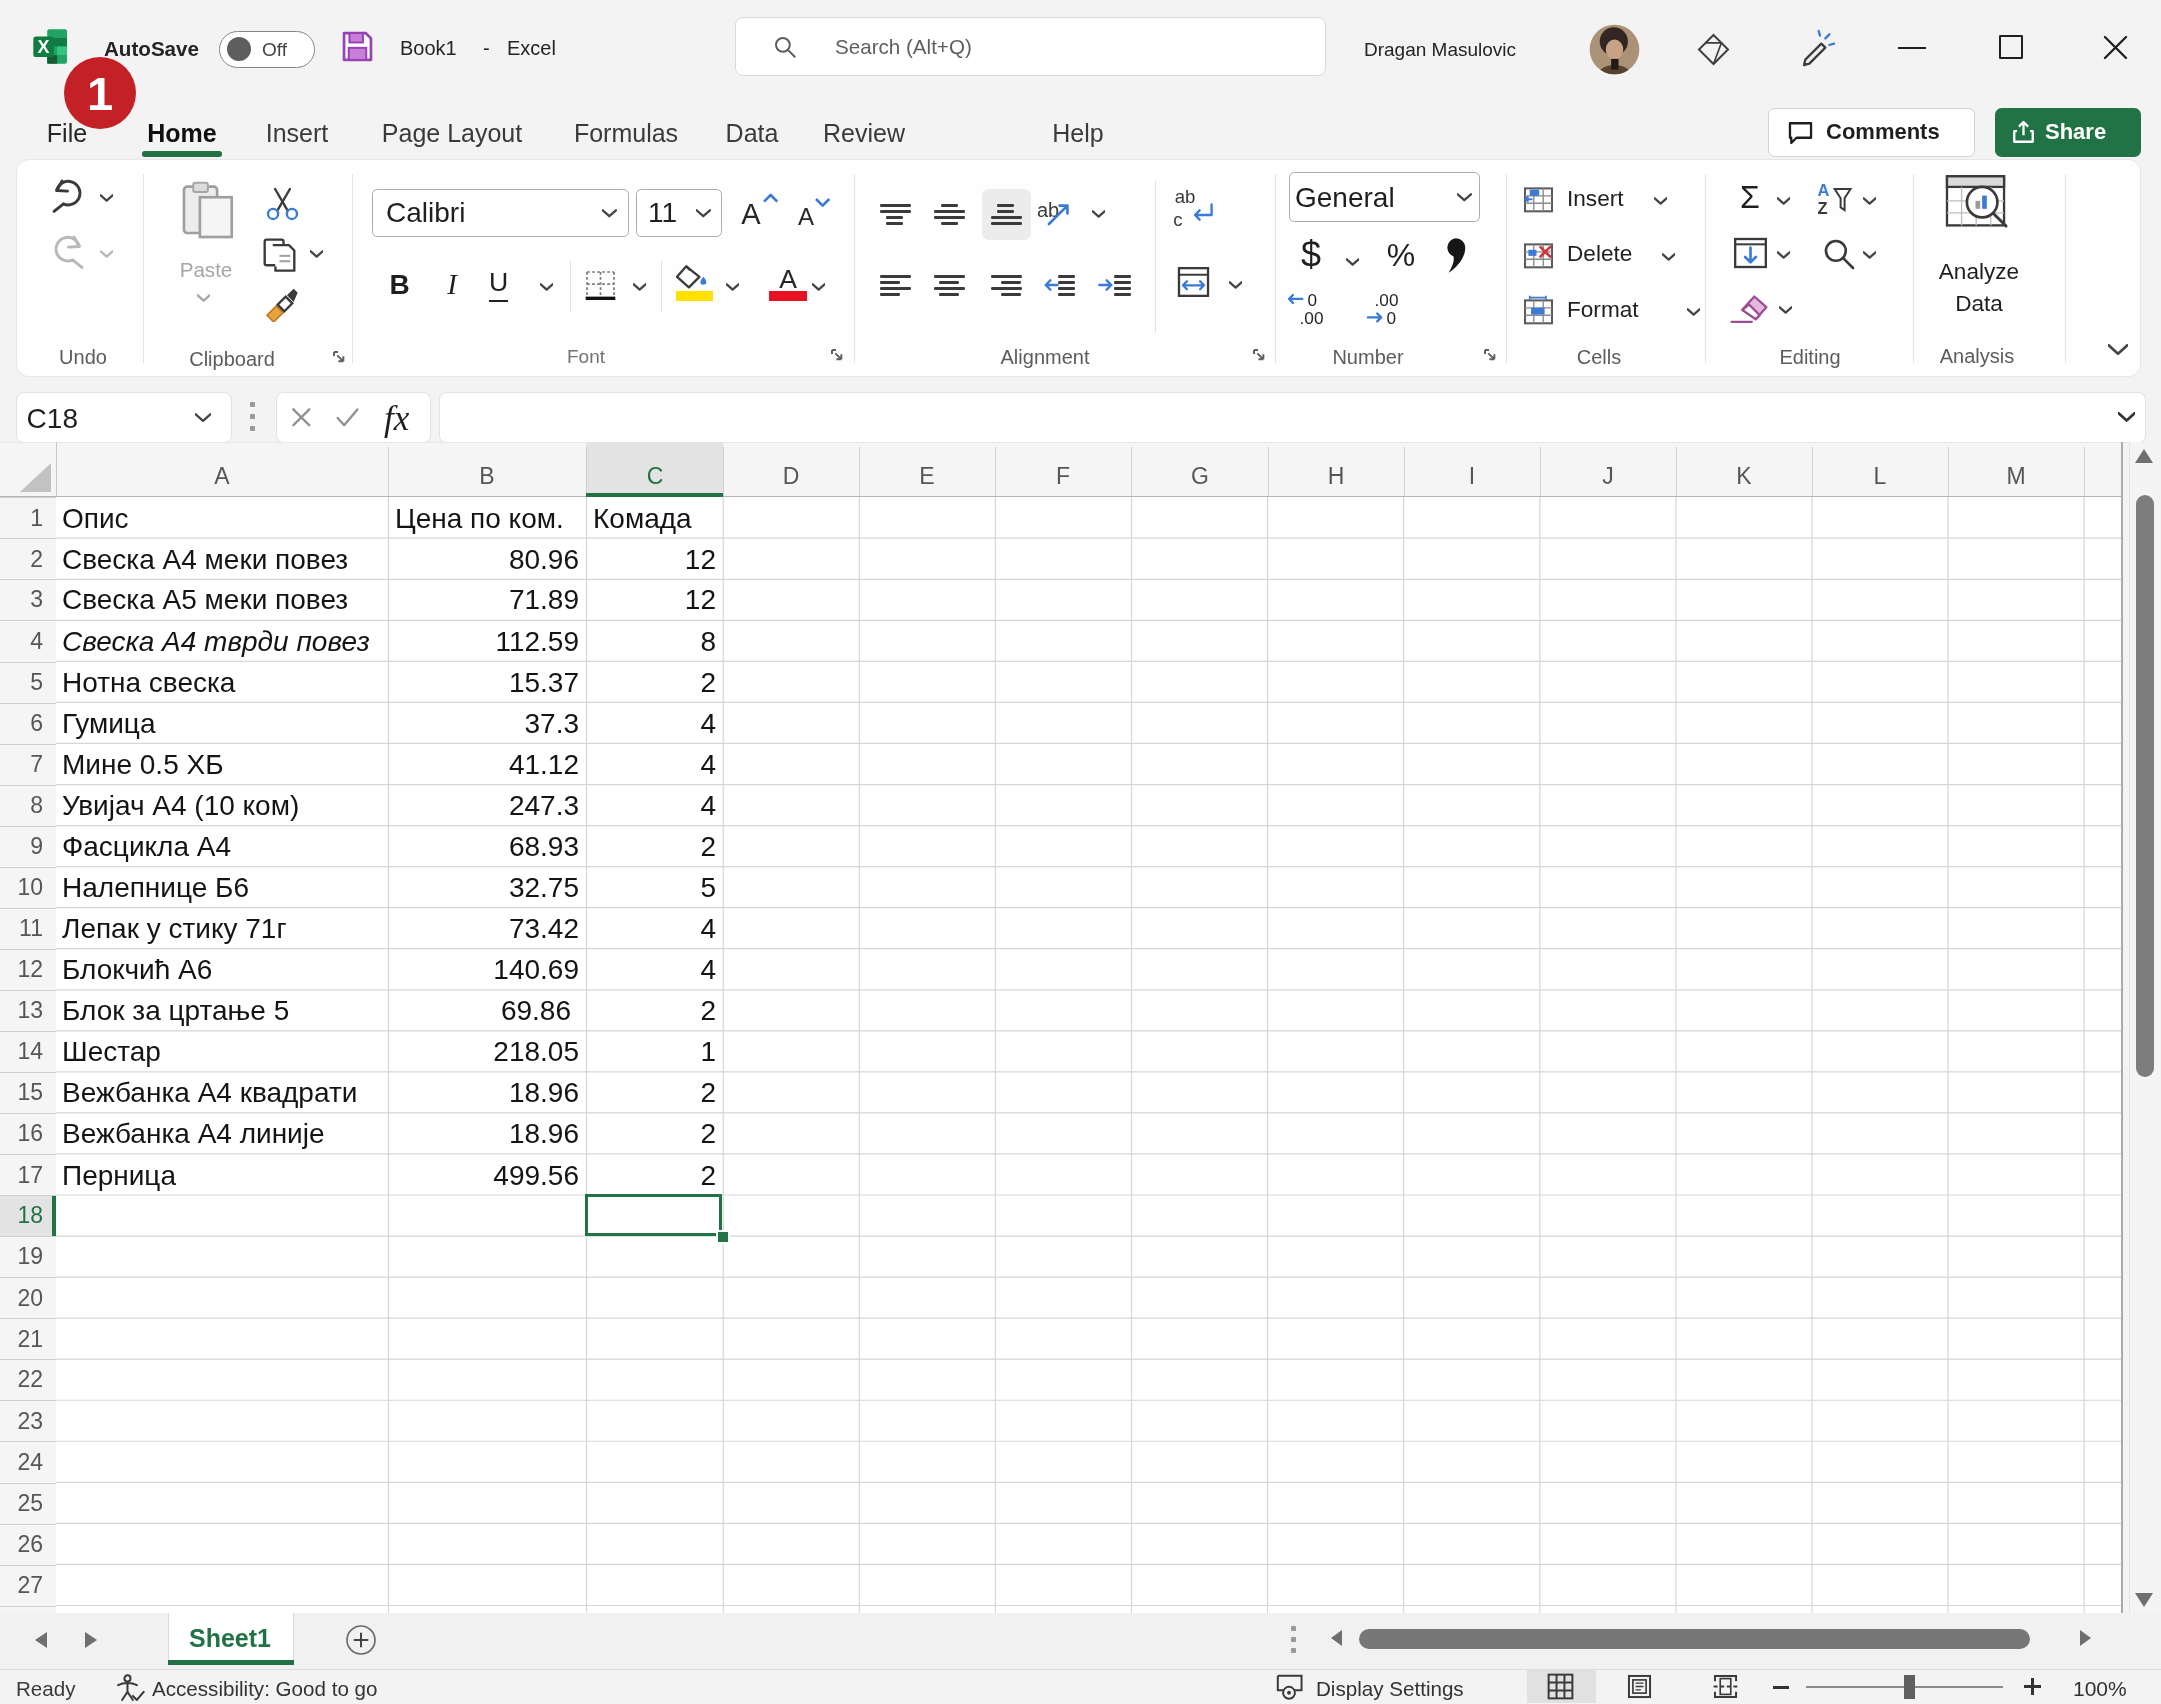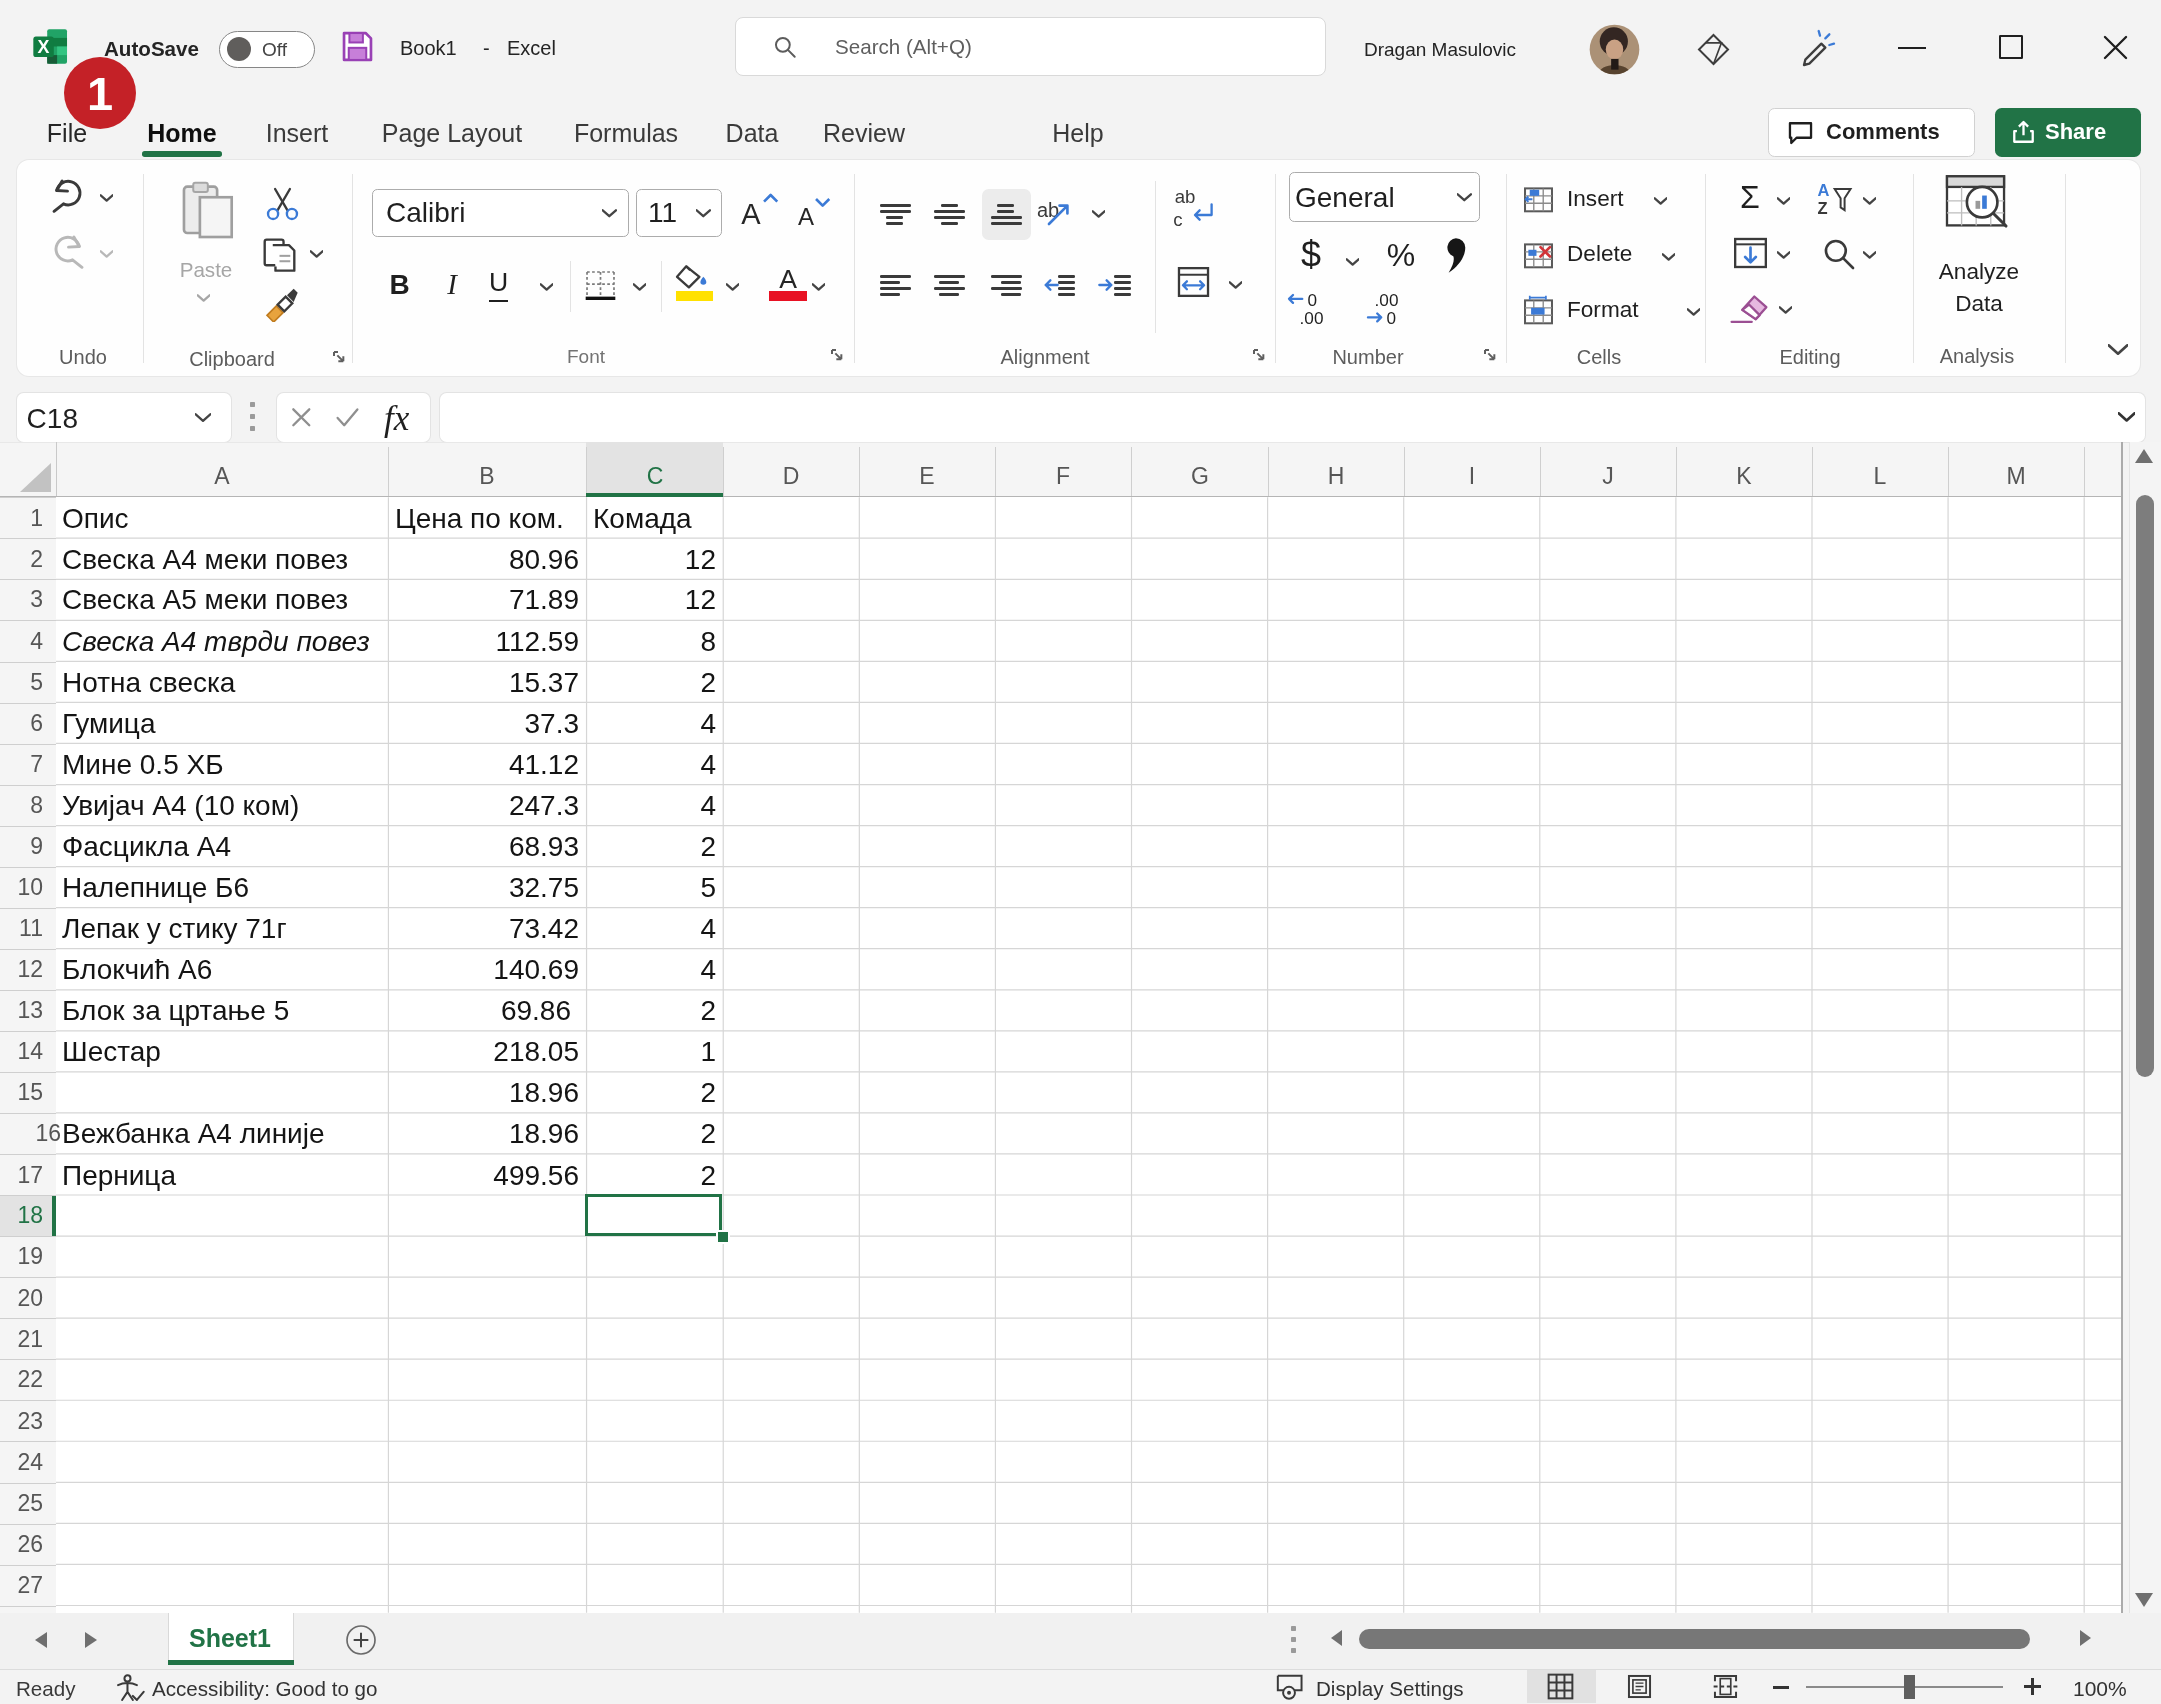--- a/index.html
+++ b/index.html
@@ -429,21 +429,21 @@
     <div class="t" style="left:0px;width:43px;text-align:right;top:700px;font-size:23px;color:#565656;line-height:47px;height:47px;">6</div>
     <div class="t" style="left:0px;width:43px;text-align:right;top:741px;font-size:23px;color:#565656;line-height:47px;height:47px;">7</div>
     <div class="t" style="left:0px;width:43px;text-align:right;top:782px;font-size:23px;color:#565656;line-height:47px;height:47px;">8</div>
     <div class="t" style="left:0px;width:43px;text-align:right;top:823px;font-size:23px;color:#565656;line-height:47px;height:47px;">9</div>
     <div class="t" style="left:0px;width:43px;text-align:right;top:864px;font-size:23px;color:#565656;line-height:47px;height:47px;">10</div>
     <div class="t" style="left:0px;width:43px;text-align:right;top:905px;font-size:23px;color:#565656;line-height:47px;height:47px;">11</div>
     <div class="t" style="left:0px;width:43px;text-align:right;top:946px;font-size:23px;color:#565656;line-height:47px;height:47px;">12</div>
     <div class="t" style="left:0px;width:43px;text-align:right;top:987px;font-size:23px;color:#565656;line-height:47px;height:47px;">13</div>
     <div class="t" style="left:0px;width:43px;text-align:right;top:1028px;font-size:23px;color:#565656;line-height:47px;height:47px;">14</div>
     <div class="t" style="left:0px;width:43px;text-align:right;top:1069px;font-size:23px;color:#565656;line-height:47px;height:47px;">15</div>
-    <div class="t" style="left:0px;width:43px;text-align:right;top:1110px;font-size:23px;color:#565656;line-height:47px;height:47px;padding-left:18px;">16</div>
+    <div class="t" style="left:0px;width:43px;text-align:right;top:1110px;font-size:23px;color:#565656;line-height:47px;height:47px;">16</div>
     <div class="t" style="left:0px;width:43px;text-align:right;top:1152px;font-size:23px;color:#565656;line-height:47px;height:47px;">17</div>
     <div class="t" style="left:0px;width:43px;text-align:right;top:1192px;font-size:23px;color:#217346;line-height:47px;height:47px;">18</div>
     <div class="t" style="left:0px;width:43px;text-align:right;top:1233px;font-size:23px;color:#565656;line-height:47px;height:47px;">19</div>
     <div class="t" style="left:0px;width:43px;text-align:right;top:1275px;font-size:23px;color:#565656;line-height:47px;height:47px;">20</div>
     <div class="t" style="left:0px;width:43px;text-align:right;top:1316px;font-size:23px;color:#565656;line-height:47px;height:47px;">21</div>
     <div class="t" style="left:0px;width:43px;text-align:right;top:1356px;font-size:23px;color:#565656;line-height:47px;height:47px;">22</div>
     <div class="t" style="left:0px;width:43px;text-align:right;top:1398px;font-size:23px;color:#565656;line-height:47px;height:47px;">23</div>
     <div class="t" style="left:0px;width:43px;text-align:right;top:1439px;font-size:23px;color:#565656;line-height:47px;height:47px;">24</div>
     <div class="t" style="left:0px;width:43px;text-align:right;top:1480px;font-size:23px;color:#565656;line-height:47px;height:47px;">25</div>
     <div class="t" style="left:0px;width:43px;text-align:right;top:1521px;font-size:23px;color:#565656;line-height:47px;height:47px;">26</div>
@@ -555,20 +555,21 @@
     <div class="t" style="left:525px;width:191px;text-align:right;top:901px;font-size:28px;color:#141414;line-height:56px;height:56px;">4</div>
     <div class="t" style="left:62px;top:942px;font-size:28px;color:#141414;line-height:56px;height:56px;">Блокчић А6</div>
     <div class="t" style="left:388px;width:191px;text-align:right;top:942px;font-size:28px;color:#141414;line-height:56px;height:56px;">140.69</div>
     <div class="t" style="left:525px;width:191px;text-align:right;top:942px;font-size:28px;color:#141414;line-height:56px;height:56px;">4</div>
     <div class="t" style="left:62px;top:983px;font-size:28px;color:#141414;line-height:56px;height:56px;">Блок за цртање 5</div>
     <div class="t" style="left:380px;width:191px;text-align:right;top:983px;font-size:28px;color:#141414;line-height:56px;height:56px;">69.86</div>
     <div class="t" style="left:525px;width:191px;text-align:right;top:983px;font-size:28px;color:#141414;line-height:56px;height:56px;">2</div>
     <div class="t" style="left:62px;top:1024px;font-size:28px;color:#141414;line-height:56px;height:56px;">Шестар</div>
     <div class="t" style="left:388px;width:191px;text-align:right;top:1024px;font-size:28px;color:#141414;line-height:56px;height:56px;">218.05</div>
     <div class="t" style="left:525px;width:191px;text-align:right;top:1024px;font-size:28px;color:#141414;line-height:56px;height:56px;">1</div>
+    <div class="t" style="left:62px;top:1065px;font-size:28px;color:#141414;line-height:56px;height:56px;">Вежбанка А4 квадрати</div>
     <div class="t" style="left:388px;width:191px;text-align:right;top:1065px;font-size:28px;color:#141414;line-height:56px;height:56px;">18.96</div>
     <div class="t" style="left:525px;width:191px;text-align:right;top:1065px;font-size:28px;color:#141414;line-height:56px;height:56px;">2</div>
     <div class="t" style="left:62px;top:1106px;font-size:28px;color:#141414;line-height:56px;height:56px;">Вежбанка А4 линије</div>
     <div class="t" style="left:388px;width:191px;text-align:right;top:1106px;font-size:28px;color:#141414;line-height:56px;height:56px;">18.96</div>
     <div class="t" style="left:525px;width:191px;text-align:right;top:1106px;font-size:28px;color:#141414;line-height:56px;height:56px;">2</div>
     <div class="t" style="left:62px;top:1148px;font-size:28px;color:#141414;line-height:56px;height:56px;">Перница</div>
     <div class="t" style="left:388px;width:191px;text-align:right;top:1148px;font-size:28px;color:#141414;line-height:56px;height:56px;">499.56</div>
     <div class="t" style="left:525px;width:191px;text-align:right;top:1148px;font-size:28px;color:#141414;line-height:56px;height:56px;">2</div>
     <div class="abs" style="left:585px;top:1194px;width:137px;height:42px;border:3px solid #217346;box-sizing:border-box;"></div>
     <div class="abs" style="left:716px;top:1230px;width:10px;height:10px;background:#217346;border:2px solid #fff;"></div>

